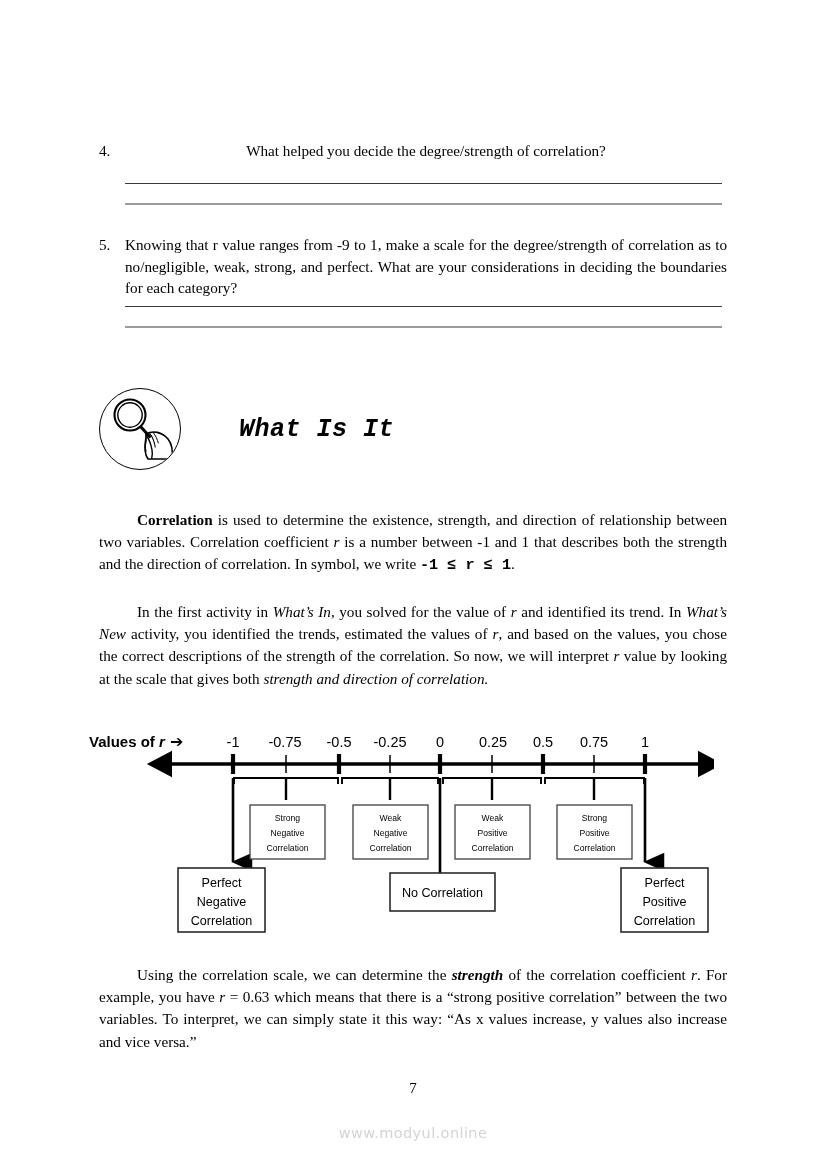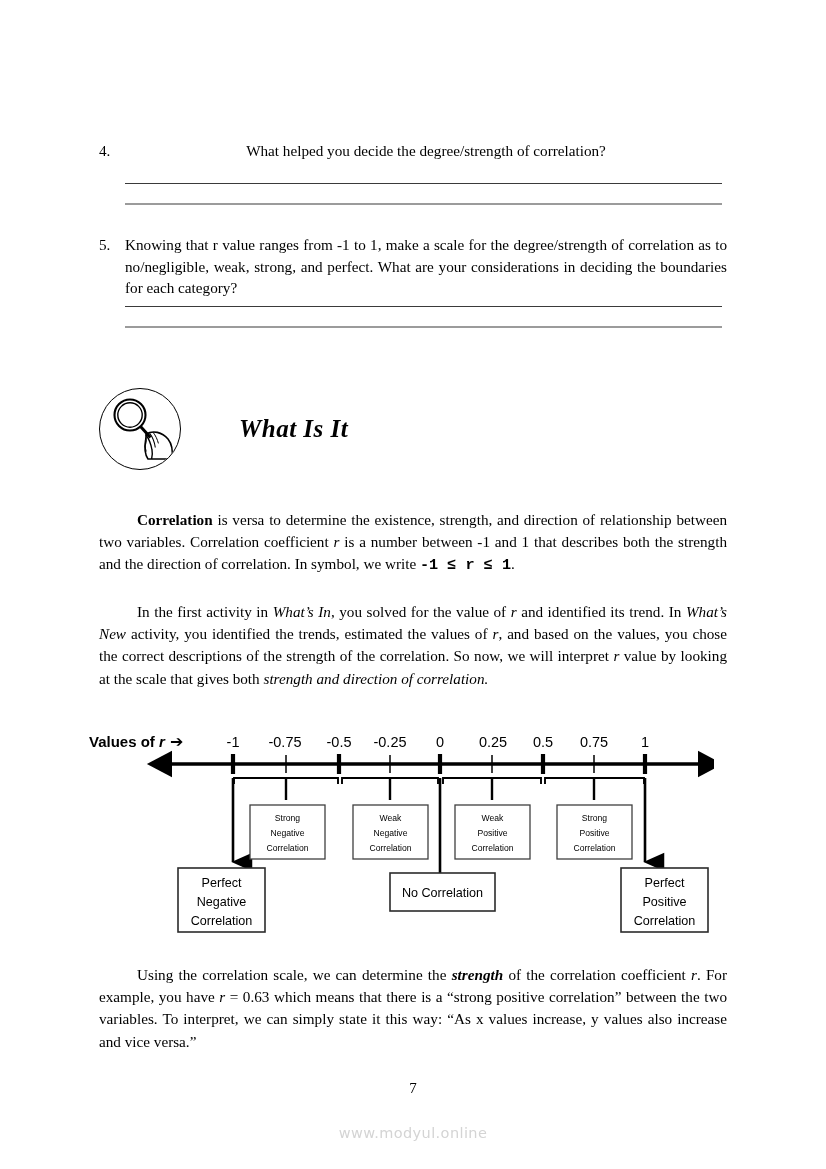--- a/index.html
+++ b/index.html
@@ -49,21 +49,21 @@
     width: 82px; height: 82px;
     border: 1.6px solid #000;
     border-radius: 50%;
     position: relative;
     overflow: hidden;
     flex: 0 0 82px;
   }
   .badge svg { display: block; }
   .section-title {
     margin-left: 58px;
-    font-family: Liberation Serif, serif;
+    font-family: Liberation Mono, monospace;
     font-weight: bold;
     font-style: italic;
     font-size: 25px;
     letter-spacing: 0.5px;
     white-space: nowrap;
   }
 
   
   .para {
     position: absolute;
@@ -137,21 +137,21 @@
     </div>
   </div>
   <div class="rules" style="top:183px;">
     <div class="rule"></div>
     <div class="rule light" style="margin-top:19px;"></div>
   </div>
 
   <div class="qblock" style="top:234px;">
     <div class="qrow">
       <div class="qnum">5.</div>
-      <div class="qtext">Knowing that r value ranges from -1 to 1, make a scale for the degree/strength of correlation as to no/negligible, weak, strong, and perfect. What are your considerations in deciding the boundaries for each category?</div>
+      <div class="qtext">Knowing that r value ranges from -9 to 1, make a scale for the degree/strength of correlation as to no/negligible, weak, strong, and perfect. What are your considerations in deciding the boundaries for each category?</div>
     </div>
   </div>
   <div class="rules" style="top:306px;">
     <div class="rule"></div>
     <div class="rule light" style="margin-top:19px;"></div>
   </div>
 
   <div class="section-head" style="top:388px;">
     <div class="badge">
       <svg width="82" height="82" viewBox="0 0 82 82" aria-hidden="true">
@@ -166,21 +166,21 @@
         <path d="M46 46 C49 50 51 55 52 61 C52.6 64 52.4 67 51.6 70" fill="none" stroke="#000" stroke-width="1.4"></path>
         <path d="M49.5 44.2 C52.5 48 54.5 53 55.3 58.5" fill="none" stroke="#000" stroke-width="1.1"></path>
         <path d="M53 43.2 C55.6 46.6 57.4 50.4 58.4 54.4" fill="none" stroke="#000" stroke-width="1.0"></path>
         <path d="M45.8 48.5 C44.6 53 44.8 58 46.2 62.5" fill="none" stroke="#000" stroke-width="1.0"></path>
       </svg>
     </div>
     <div class="section-title">What Is It</div>
   </div>
 
   <div class="para" style="top:509px;">
-    <b>Correlation</b><span> is versa to determine the existence, strength, and direction of relationship between two variables. Correlation coefficient </span><i>r</i><span> is a number between -1 and 1 that describes both the strength and the direction of correlation. In symbol, we write </span><span class="sym">-1 ≤ r ≤ 1</span><span>.</span>
+    <b>Correlation</b><span> is used to determine the existence, strength, and direction of relationship between two variables. Correlation coefficient </span><i>r</i><span> is a number between -1 and 1 that describes both the strength and the direction of correlation. In symbol, we write </span><span class="sym">-1 ≤ r ≤ 1</span><span>.</span>
   </div>
 
   <div class="para" style="top:601px;">
     <span>In the first activity in </span><i>What’s In</i><span>, you solved for the value of </span><i>r</i><span> and identified its trend. In </span><i>What’s New</i><span> activity, you identified the trends, estimated the values of </span><i>r</i><span>, and based on the values, you chose the correct descriptions of the strength of the correlation. So now, we will interpret </span><i>r</i><span> value by looking at the scale that gives both </span><i>strength and direction of correlation.</i>
   </div>
 
   <div class="diagram">
     <svg width="628" height="222" viewBox="0 0 628 222" aria-hidden="false">
       <defs>
         <marker id="arrLeft" markerWidth="9" markerHeight="9" refX="8" refY="4.5" orient="auto" markerUnits="strokeWidth">

